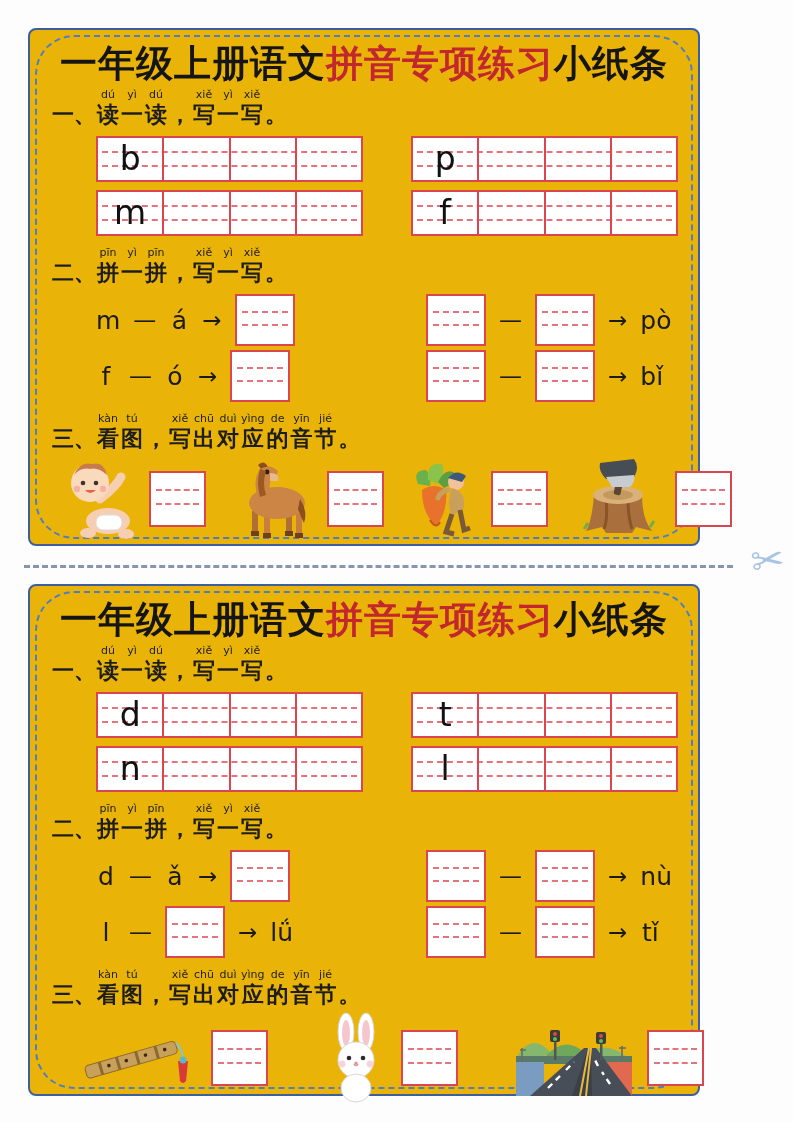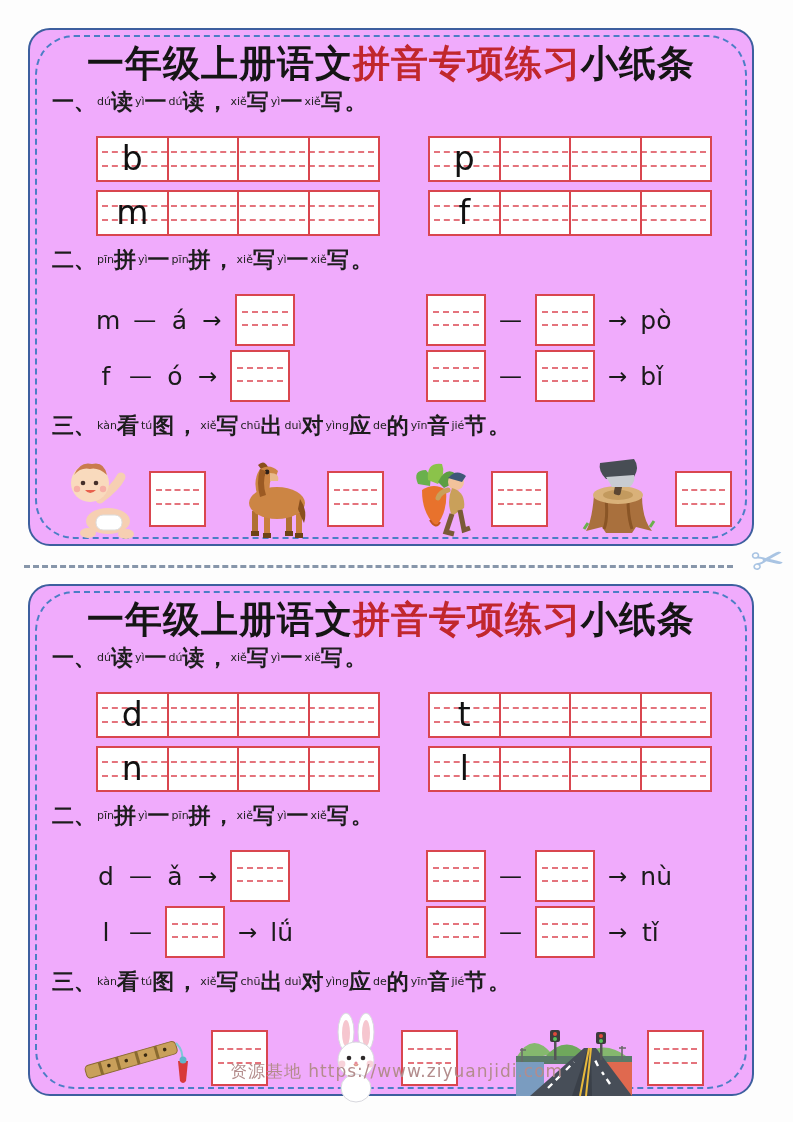--- a/index.html
+++ b/index.html
@@ -4,22 +4,22 @@
 <style>
   * { margin:0; padding:0; box-sizing:border-box; }
   html,body { background:#fff; }
   .page {
     position:relative; width:793px; height:1122px; margin:0 auto;
     background:#fdfdfd; overflow:hidden;
     font-family:"DejaVu Sans", sans-serif; color:#1d1d1d;
   }
   
   .strip {
-    position:absolute; left:28px; width:726px;
-    border:2.5px solid #3d5f9f; border-radius:22px; background:#f0abfc;
+    position:absolute; left:28px; width:672px;
+    border:2.5px solid #3d5f9f; border-radius:8px; background:#eab308;
   }
   .strip-inner {
     position:absolute; inset:5px; border:2px dashed #4b7ec5;
     border-radius:39px; pointer-events:none;
   }
   .strip-content { position:relative; z-index:2; padding:12px 20px 0 20px; }
   #strip-1 { top:28px; height:518px; }
   #strip-2 { top:584px; height:512px; }
   
   .strip-title {
@@ -28,21 +28,21 @@
     color:#151515; white-space:nowrap;
   }
   .title-red { color:#c1272d; }
   
   .heading { margin:2px 0 0 2px; white-space:nowrap; height:42px; }
   .h-num {
     display:inline-block; vertical-align:bottom; font-size:22px; line-height:27px;
     font-family:"Liberation Serif", serif; font-weight:700;
   }
   .h-chars { display:inline-flex; vertical-align:bottom; align-items:flex-end; }
-  .char-stack { display:inline-flex; flex-direction:row; align-items:center; padding:0 1px; }
+  .char-stack { display:inline-flex; flex-direction:column; align-items:center; padding:0 1px; }
   .pinyin { font-size:11px; height:13px; line-height:13px; color:#222; letter-spacing:0; }
   .hchar {
     font-size:22px; line-height:27px; font-family:"Liberation Serif", serif; font-weight:700;
   }
   
   .grid-row { display:flex; gap:48px; margin:6px 0 0 46px; }
   .fourline {
     position:relative; width:284px; height:46px;
     border:2px solid #d9464f; display:flex; background:#fff;
   }
@@ -638,15 +638,14 @@
             <path d="M8 30 L8 44 M6 32 L12 32" stroke="#6a6a6a" stroke-width="1.6"></path>
             <path d="M108 28 L108 42 M105 30 L112 30" stroke="#6a6a6a" stroke-width="1.6"></path>
           </svg>
           <div class="abox img-box"></div>
         </div>
       </div>
 
     </div>
   </div>
 
-  <div class="watermark">资源基地 https://www.ziyuanjidi.com</div>
 
 </div>
 
 </body></html>

